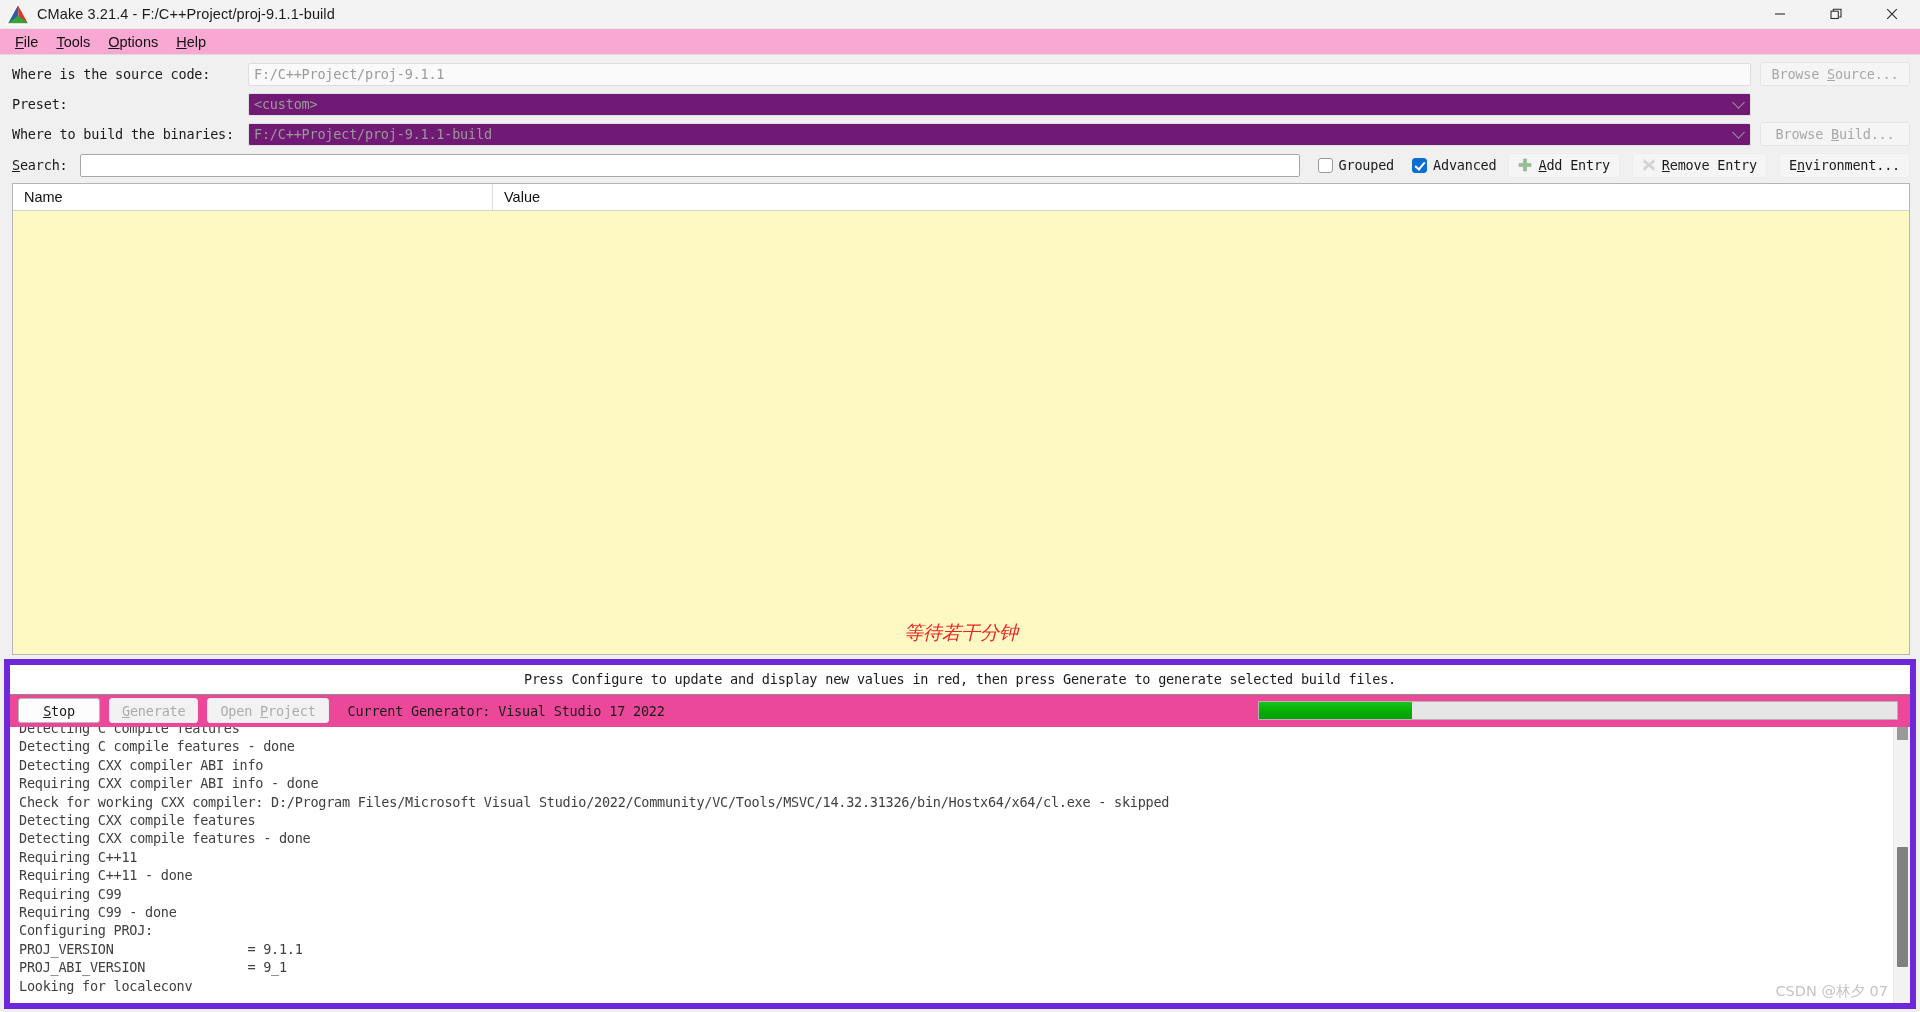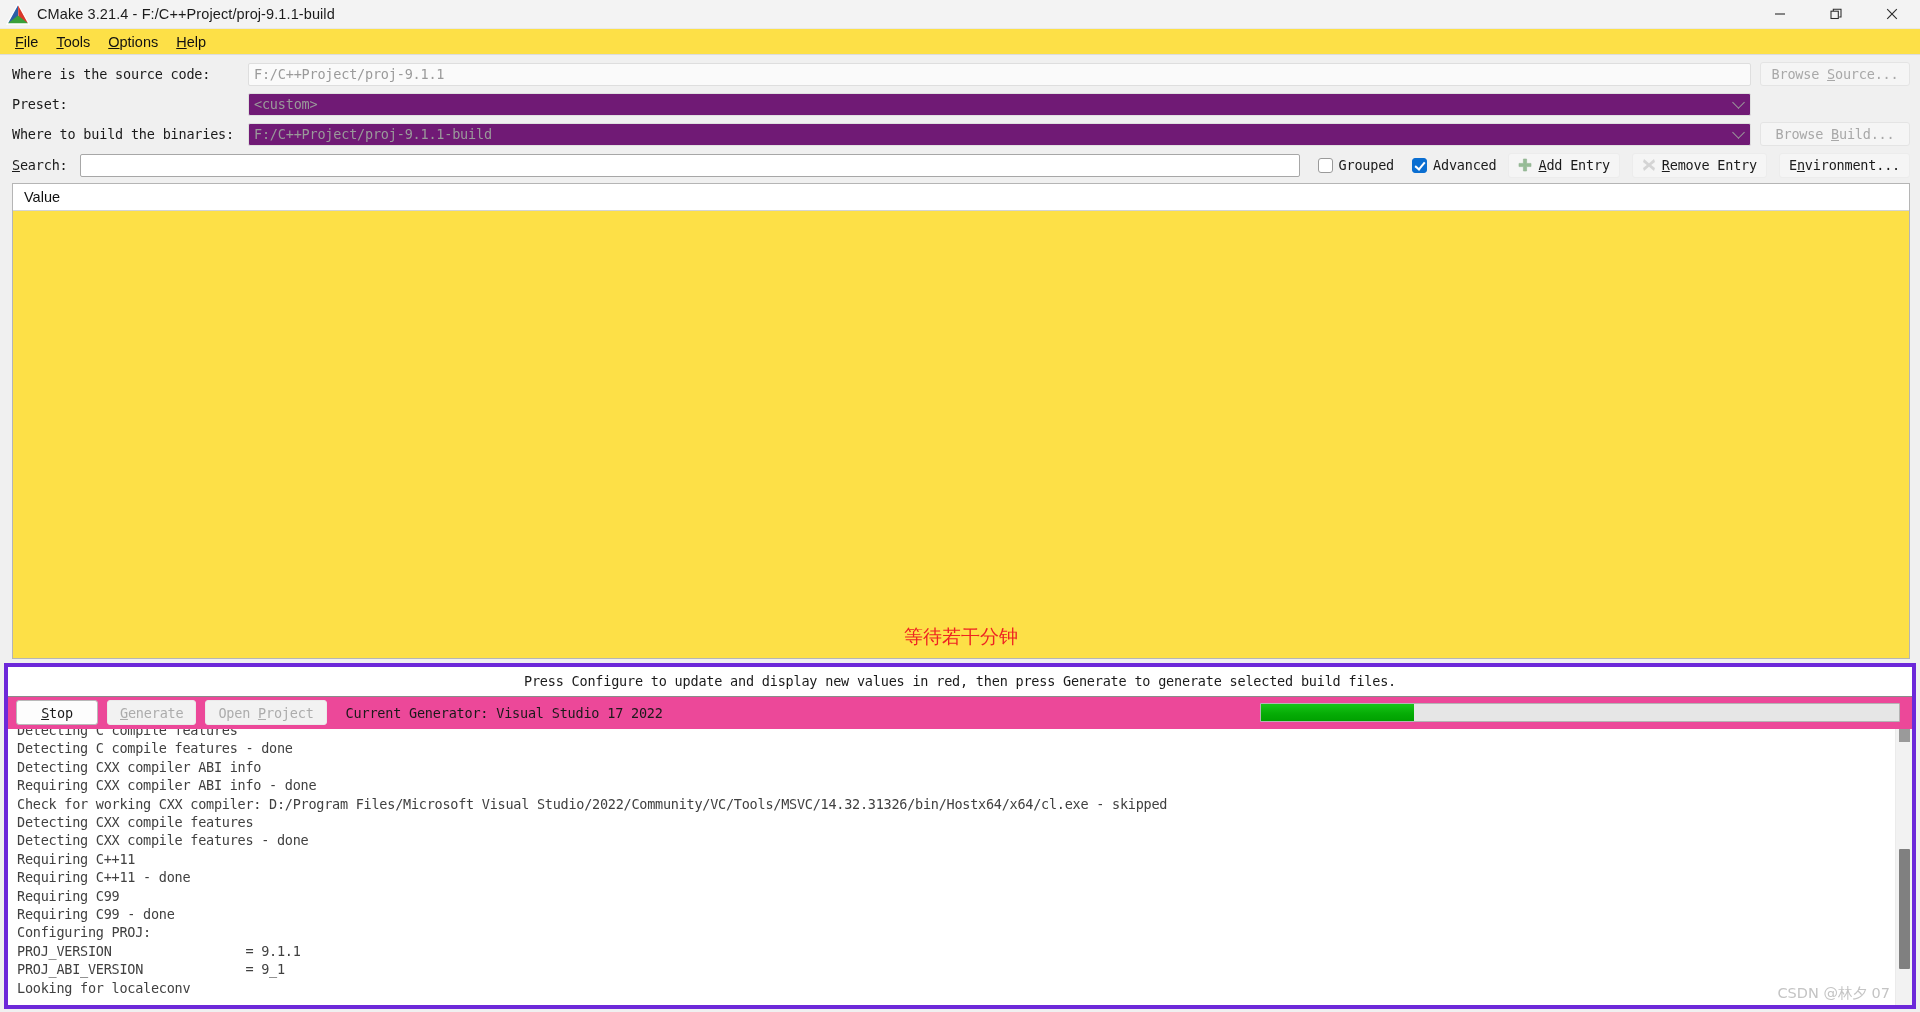--- a/index.html
+++ b/index.html
@@ -32,21 +32,21 @@
   .wincontrols { margin-left: auto; display: flex; height: 29px; }
   .wc {
     width: 56px; height: 29px;
     display: flex; align-items: center; justify-content: center;
     color: #2b2b2b;
   }
 
   
   .menubar {
     height: 26px; min-height: 26px;
-    background: #fde047;
+    background: #f9a8d4;
     display: flex; align-items: center;
     padding-left: 6px;
     border-bottom: 1px solid #dcdcdc;
   }
   .menu-item {
     font-family: "Liberation Sans", sans-serif;
     font-size: 14.5px; color: #111;
     padding: 2px 9px;
     white-space: nowrap;
   }
@@ -165,35 +165,35 @@
   }
   .thead { display: flex; height: 27px; background: #fff; border-bottom: 1px solid #d4d4d4; }
   .th {
     display: flex; align-items: center;
     padding-left: 11px;
     font-family: "Liberation Sans", sans-serif;
     font-size: 14.5px; color: #101010;
   }
   .th-name { width: 480px; flex: none; border-right: 1px solid #dcdcdc; }
   .th-value { flex: 1 1 auto; }
-  .tbody { flex: 1 1 auto; background: #fde047; position: relative; }
+  .tbody { flex: 1 1 auto; background: #fef9c3; position: relative; font-style: italic; }
 
   .note-cn {
     position: absolute;
     left: 0; right: 0; bottom: 8px;
     text-align: center;
     color: #ee2222;
     font-size: 19px;
     font-family: "DejaVu Sans", "Liberation Sans", sans-serif;
   }
 
   
   .redbox {
     margin: 4px 4px 3px 4px;
-    border: 4px solid #6d28d9;
+    border: 6px solid #6d28d9;
     display: flex; flex-direction: column;
     flex: none;
   }
 
   .status-strip {
     height: 30px;
     background: #fff;
     border-bottom: 1px solid #8a8a8a;
     display: flex; align-items: center; justify-content: center;
   }
@@ -382,20 +382,21 @@
       <span class="mono"><u>R</u>emove Entry</span>
     </div>
 
     <div class="tool-btn">
       <span class="mono">E<u>n</u>vironment...</span>
     </div>
   </div>
 
   <div class="table-wrap">
     <div class="thead">
+      <div class="th th-name">Name</div>
       <div class="th th-value">Value</div>
     </div>
     <div class="tbody">
       <div class="note-cn">等待若干分钟</div>
     </div>
   </div>
 
   <div class="redbox">
 
     <div class="status-strip">

